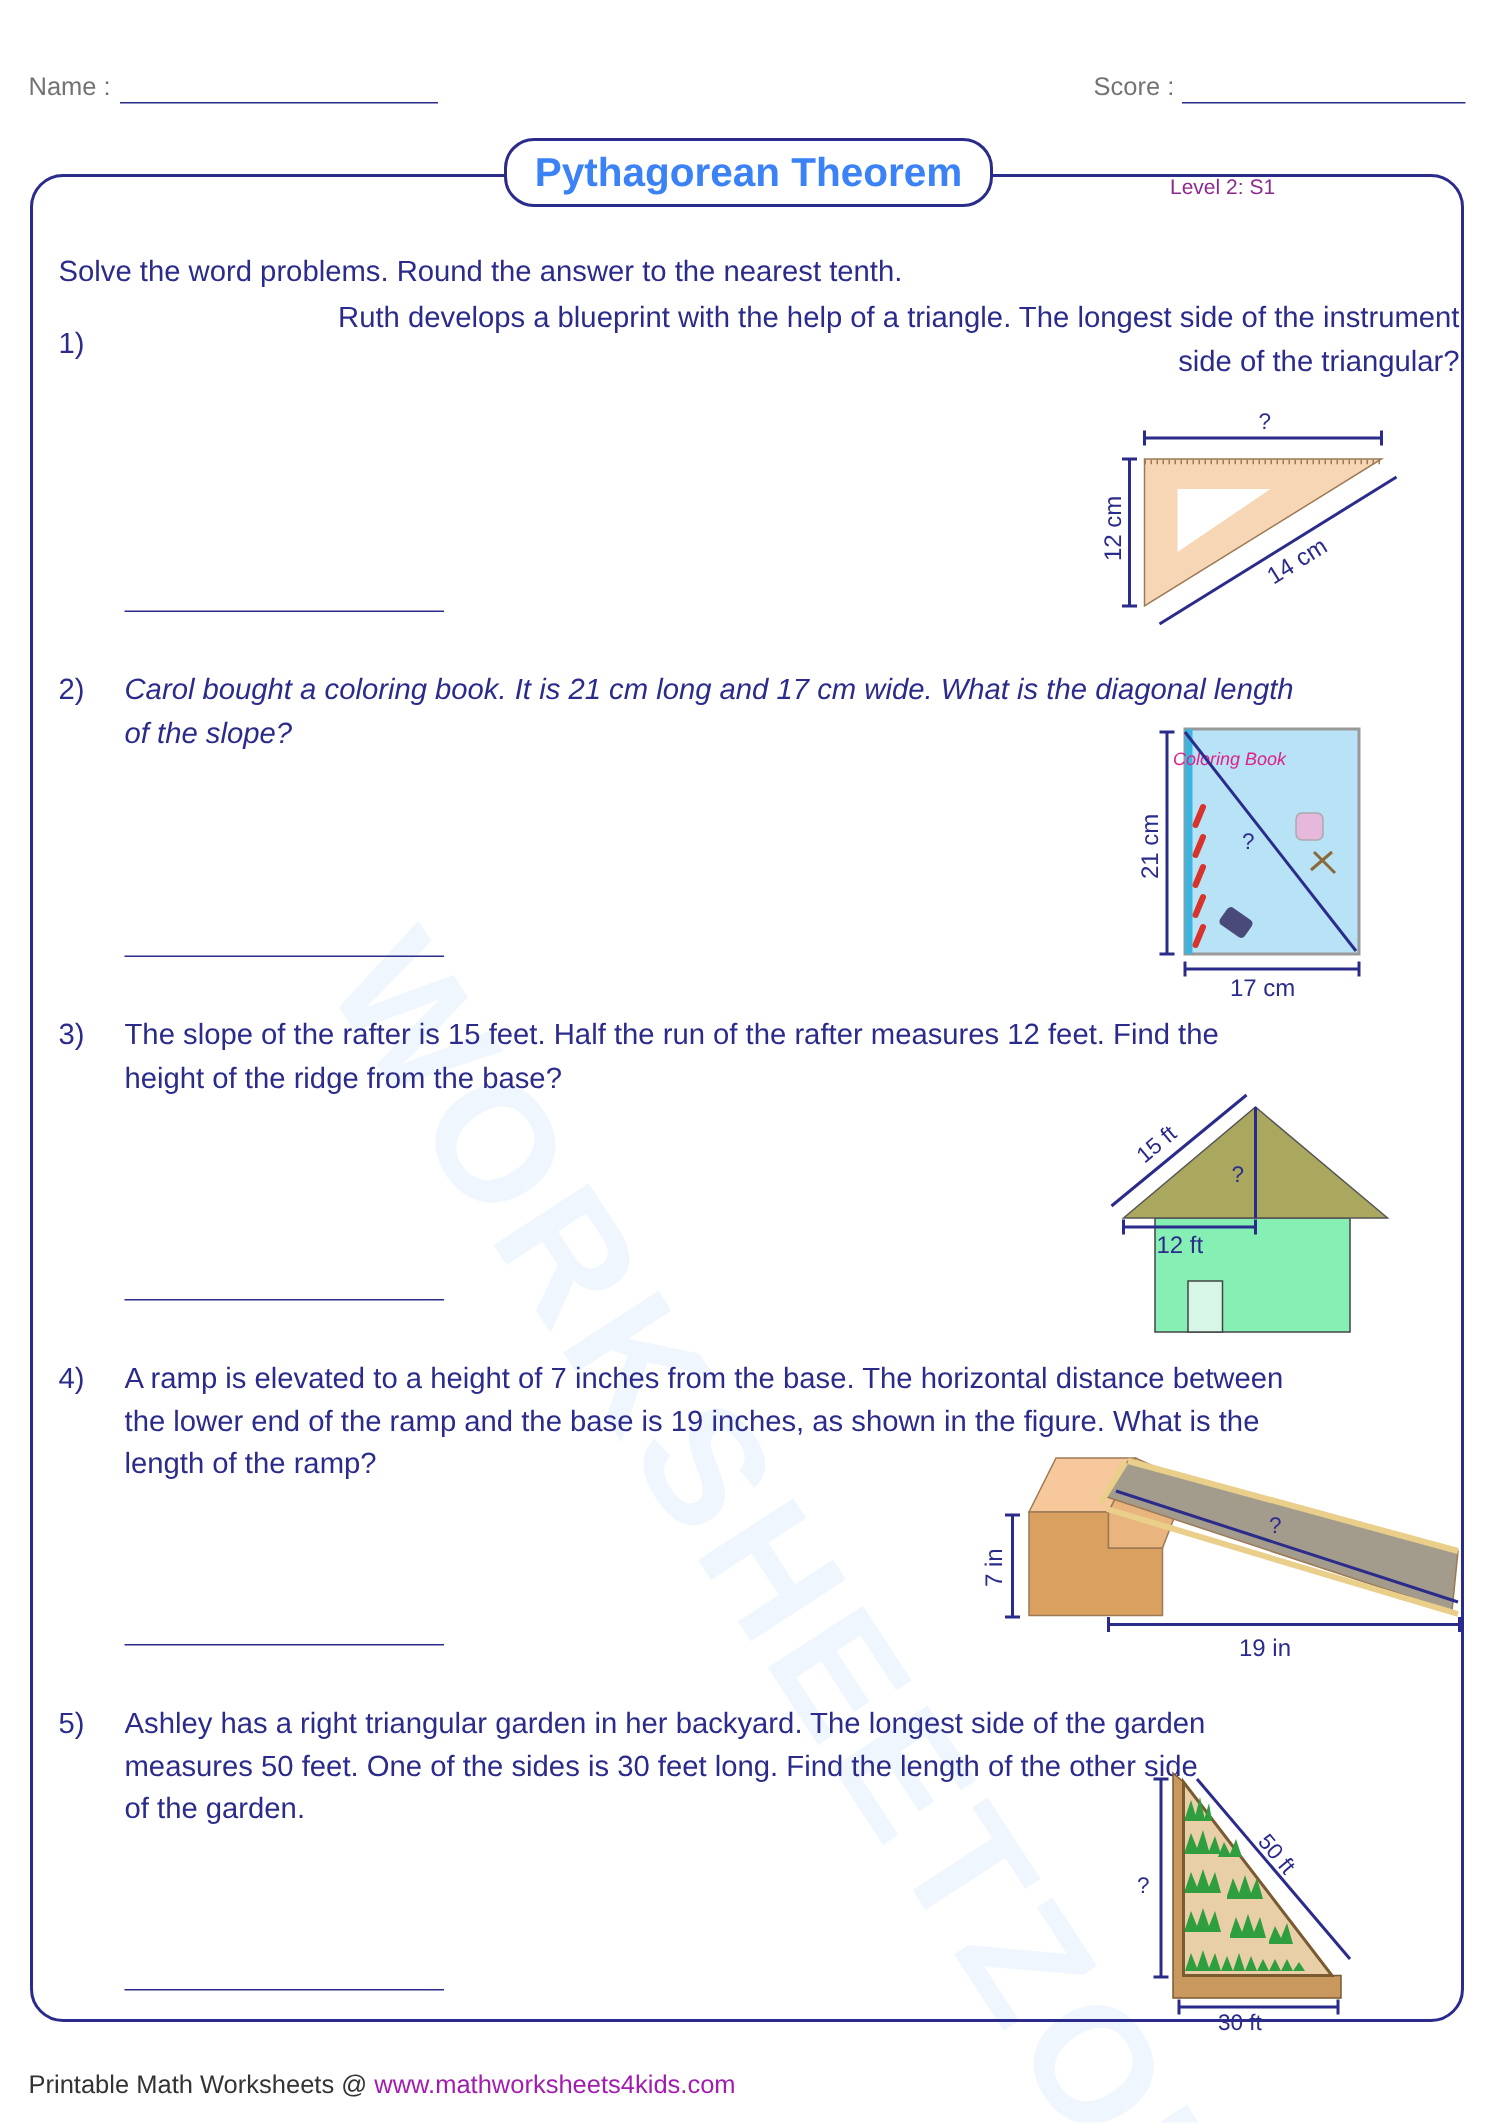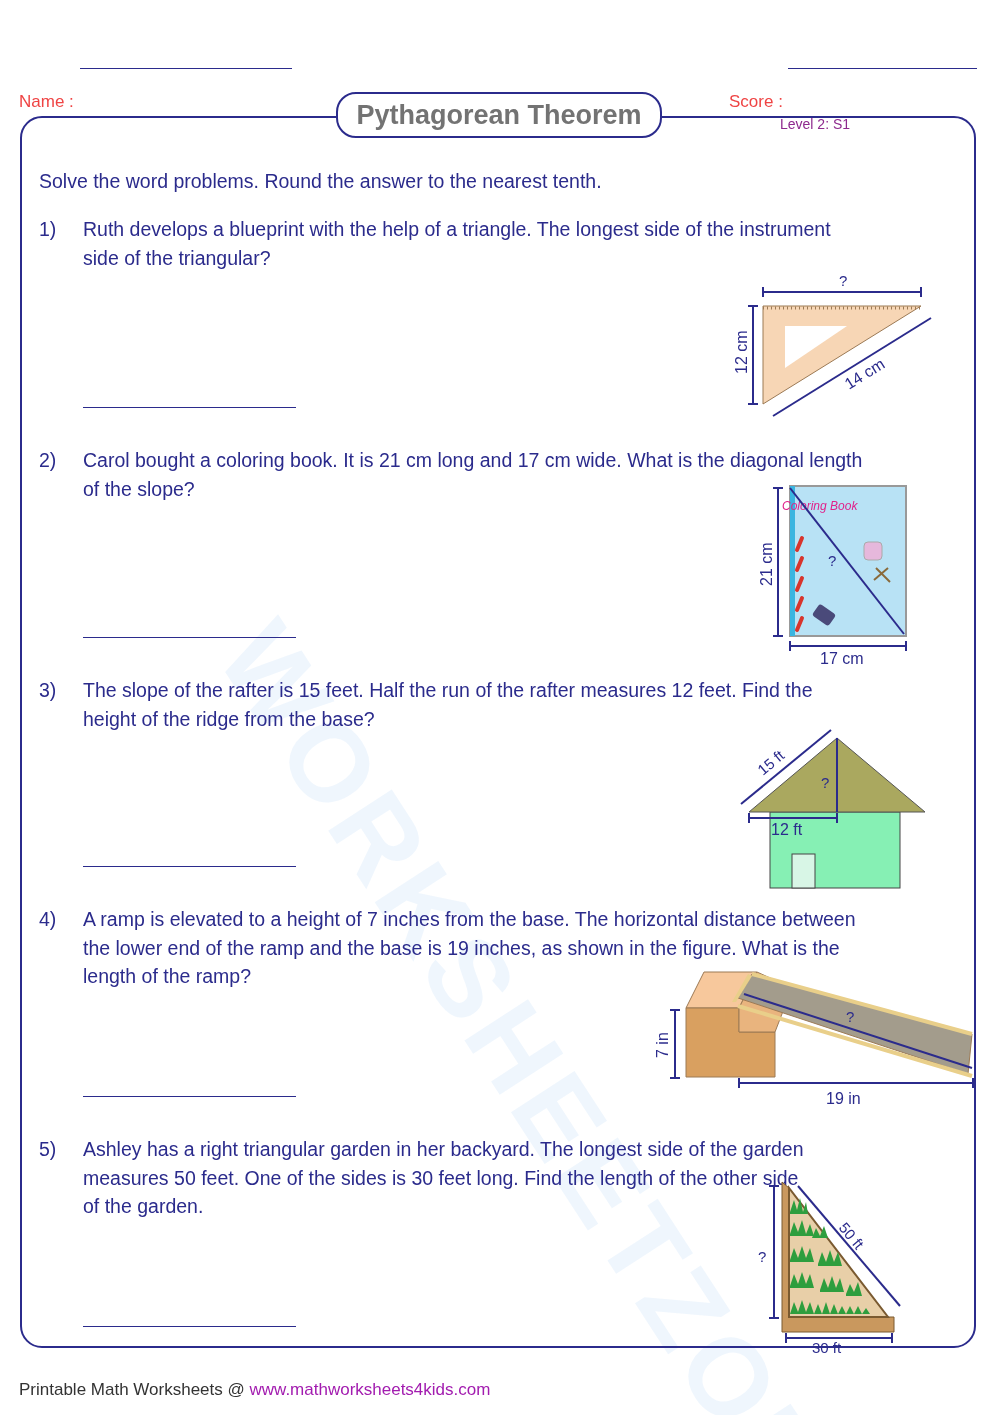--- a/index.html
+++ b/index.html
@@ -1,26 +1,26 @@
 <!DOCTYPE html>
 <html><head>
   <meta charset="utf-8">
   <style>
     html, body { margin: 0; padding: 0; background: #ffffff; }
     body { width: 1000px; height: 1415px; position: relative; overflow: hidden;
       font-family: "Liberation Sans", "DejaVu Sans", sans-serif; color: #2b2b8c; }
     .abs { position: absolute; }
-    .hdr-label { font-size: 17px; color: #ef4444; margin-top: 44px; }
+    .hdr-label { font-size: 17px; color: #737373; }
     .hdr-line { border-bottom: 1.5px solid #2b2b8c; height: 0; }
     .frame { left: 20px; top: 116px; width: 956px; height: 1232px; border: 2px solid #2b2b8c;
       border-radius: 22px; box-sizing: border-box; }
     .title-pill { left: 336px; top: 92px; width: 326px; height: 46px; background: #fff;
       border: 2px solid #2b2b8c; border-radius: 20px; box-sizing: border-box;
       display: flex; align-items: center; justify-content: center;
-      font-weight: bold; font-size: 27px; color: #737373; }
+      font-weight: bold; font-size: 27px; color: #3b82f6; }
     .level { left: 780px; top: 96px; font-size: 14px; color: #8e2a8e; margin-top: 20px; }
     .instr { left: 39px; top: 170px; font-size: 19.5px; }
     .qnum { font-size: 19.5px; }
     .qtext { font-size: 19.5px; line-height: 28.5px; width: 890px; }
     .ans-line { width: 213px; border-bottom: 1.5px solid #2b2b8c; height: 0; }
     .footer { left: 19px; top: 1380px; font-size: 17px; color: #333; }
     .footer .url { color: #a21caf; }
     .watermark { left: 300px; top: 600px; font-size: 110px; font-weight: bold;
       color: rgba(120, 180, 240, 0.12); transform: rotate(57deg); transform-origin: left top;
       letter-spacing: 6px; white-space: nowrap; }
@@ -36,21 +36,21 @@
 <div class="abs hdr-label" style="left:729px;top:48px;">Score :</div>
 <div class="abs hdr-line" style="left:788px;top:68px;width:189px;"></div>
 
 <div class="abs frame"></div>
 <div class="abs title-pill">Pythagorean Theorem</div>
 <div class="abs level">Level 2: S1</div>
 
 <div class="abs instr">Solve the word problems. Round the answer to the nearest tenth.</div>
 
 <div class="abs qnum" style="left:39px;top:218px;">1)</div>
-<div class="abs qtext" style="left:83px;top:215px;">
+<div class="abs qtext" style="left:83px;top:198px;text-align:right;">
   <div>Ruth develops a blueprint with the help of a triangle. The longest side of the instrument</div>
   <div>side of the triangular?</div>
 </div>
 <div class="abs ans-line" style="left:83px;top:407px;"></div>
 <svg class="abs" style="left:725px;top:270px;" width="220" height="150">
   <line x1="38" y1="22" x2="196" y2="22" stroke="#2b2b8c" stroke-width="2"></line>
   <line x1="38" y1="17" x2="38" y2="27" stroke="#2b2b8c" stroke-width="2"></line>
   <line x1="196" y1="17" x2="196" y2="27" stroke="#2b2b8c" stroke-width="2"></line>
   <text x="114" y="16" font-size="15" fill="#2b2b8c">?</text>
   <polygon points="38,36 196,36 38,134" fill="#f7d6b5" stroke="#9c7a55" stroke-width="1"></polygon>
@@ -58,21 +58,21 @@
   <polygon points="60,56 122,56 60,98" fill="#ffffff"></polygon>
   <line x1="28" y1="36" x2="28" y2="134" stroke="#2b2b8c" stroke-width="2"></line>
   <line x1="23" y1="36" x2="33" y2="36" stroke="#2b2b8c" stroke-width="2"></line>
   <line x1="23" y1="134" x2="33" y2="134" stroke="#2b2b8c" stroke-width="2"></line>
   <text x="22" y="104" font-size="16" fill="#2b2b8c" transform="rotate(-90 22 104)">12 cm</text>
   <line x1="48" y1="146" x2="206" y2="48" stroke="#2b2b8c" stroke-width="2"></line>
   <text x="124" y="120" font-size="16" fill="#2b2b8c" transform="rotate(-32 124 120)">14 cm</text>
 </svg>
 
 <div class="abs qnum" style="left:39px;top:449px;">2)</div>
-<div class="abs qtext" style="left:83px;top:446px;">
+<div class="abs qtext" style="left:83px;top:446px;font-style:italic;">
   <div>Carol bought a coloring book. It is 21 cm long and 17 cm wide. What is the diagonal length</div>
   <div>of the slope?</div>
 </div>
 <div class="abs ans-line" style="left:83px;top:637px;"></div>
 <svg class="abs" style="left:752px;top:482px;" width="180" height="188">
   <rect x="38" y="4" width="116" height="150" fill="#b8e2f5" stroke="#999" stroke-width="2"></rect>
   <rect x="38" y="4" width="5" height="150" fill="#3bb5e0"></rect>
   <text x="30" y="28" font-size="12" fill="#e0218a" font-style="italic">Coloring Book</text>
   <g stroke="#d8342c" stroke-width="4" stroke-linecap="round">
     <line x1="50" y1="56" x2="45" y2="68"></line>

